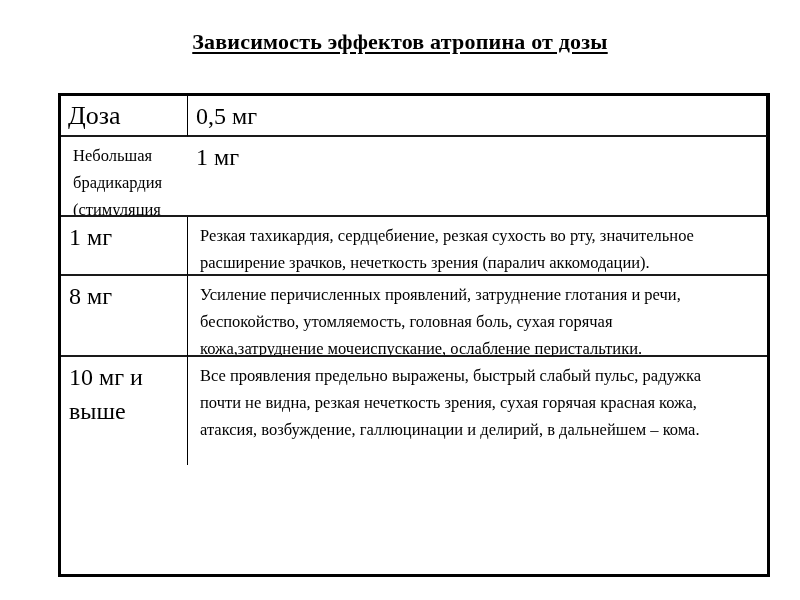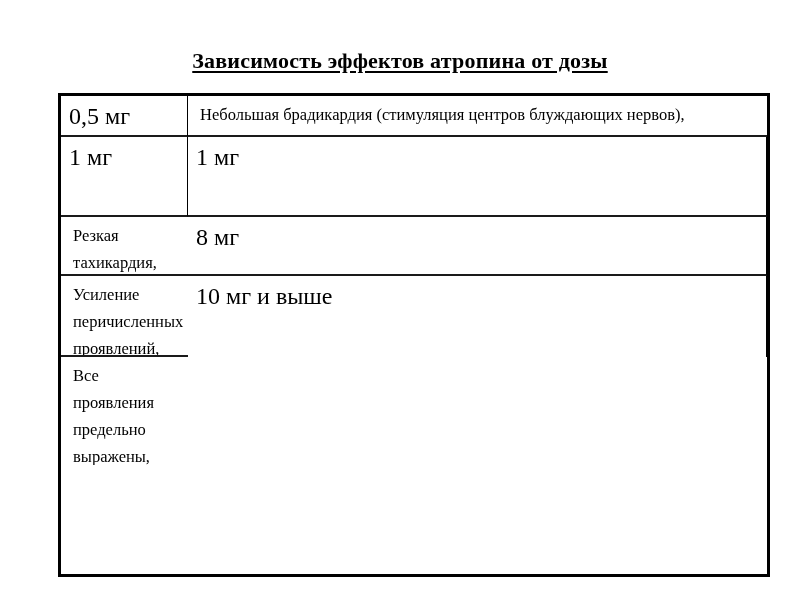--- a/index.html
+++ b/index.html
@@ -8,21 +8,21 @@
     background: #ffffff;
     font-family: "Liberation Serif", "DejaVu Serif", serif;
     color: #000000;
     overflow: hidden;
     position: relative;
   }
   .slide { position: relative; width: 800px; height: 600px; background: #ffffff; }
 
   .title {
     position: absolute;
-    top: 48px; left: 0;
+    top: 29px; left: 0;
     width: 100%;
     text-align: center;
     font-size: 22px;
     font-weight: bold;
     text-decoration: underline;
     text-underline-offset: 3px;
     letter-spacing: 0.2px;
   }
 
   .dose-table {
@@ -63,20 +63,21 @@
 </style>
 </head>
 <body>
 
 <div class="slide">
 
   <div class="title">Зависимость эффектов атропина от дозы</div>
 
   <div class="dose-table">
 
+    <div class="cell dose hline header-cell">Доза</div>
 
     <div class="cell dose hline dose-cell">0,5 мг</div>
     <div class="cell hline effect-cell">Небольшая брадикардия (стимуляция центров блуждающих нервов), незначительная сухость во рту, торможение потоотделения.</div>
 
     <div class="cell dose hline dose-cell">1 мг</div>
 
     <div class="cell dose hline dose-cell">1 мг</div>
     <div class="cell hline effect-cell">Резкая тахикардия, сердцебиение, резкая сухость во рту, значительное расширение зрачков, нечеткость зрения (паралич аккомодации).</div>
 
     <div class="cell dose hline dose-cell">8 мг</div>

